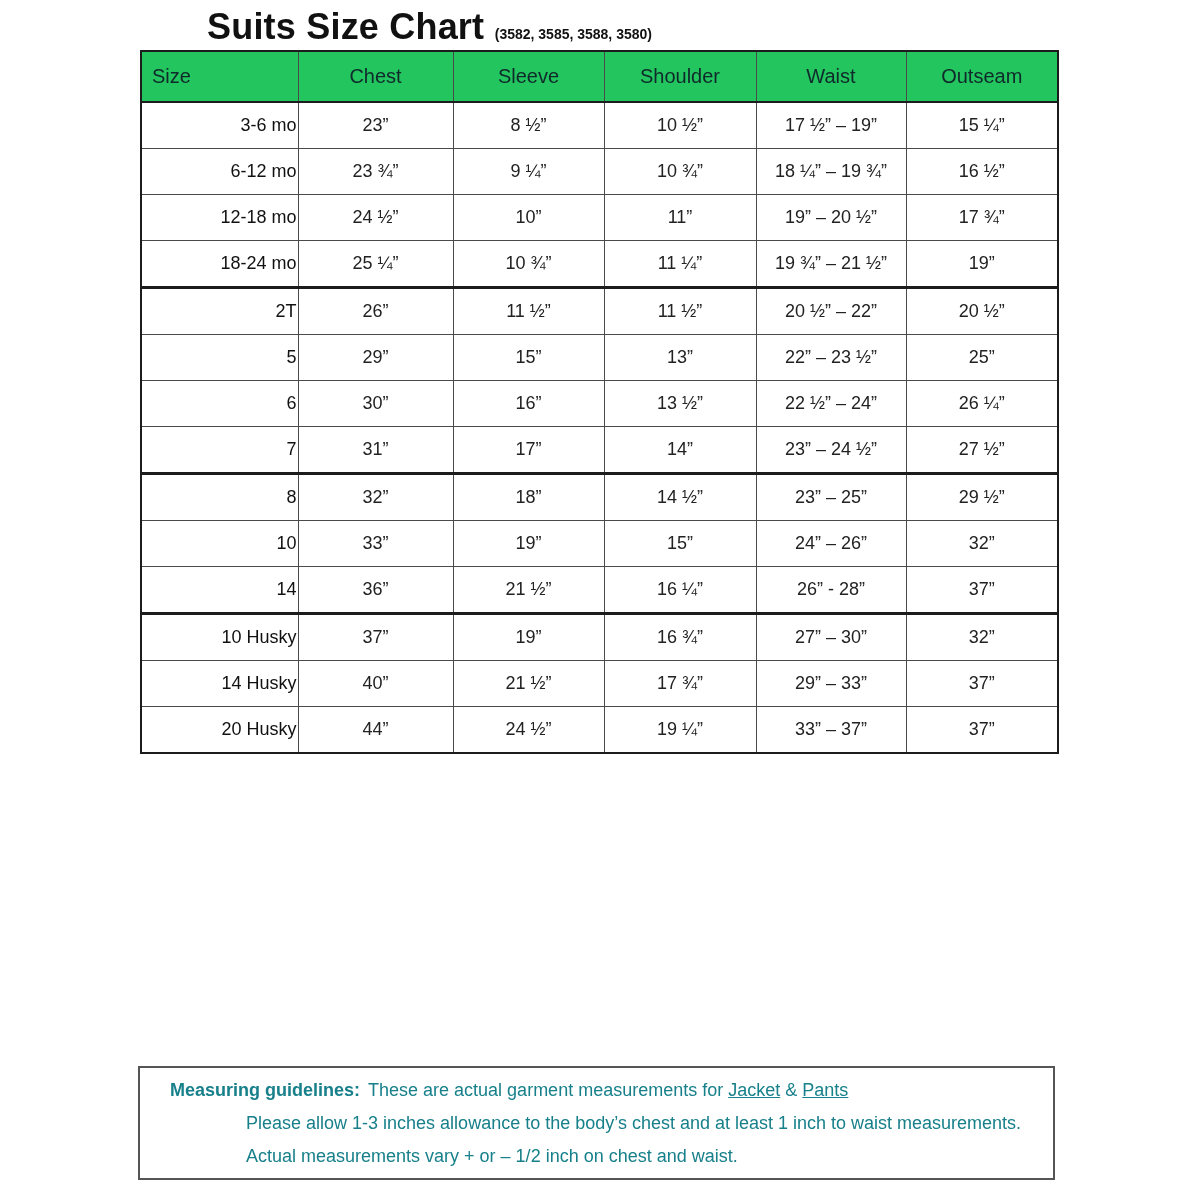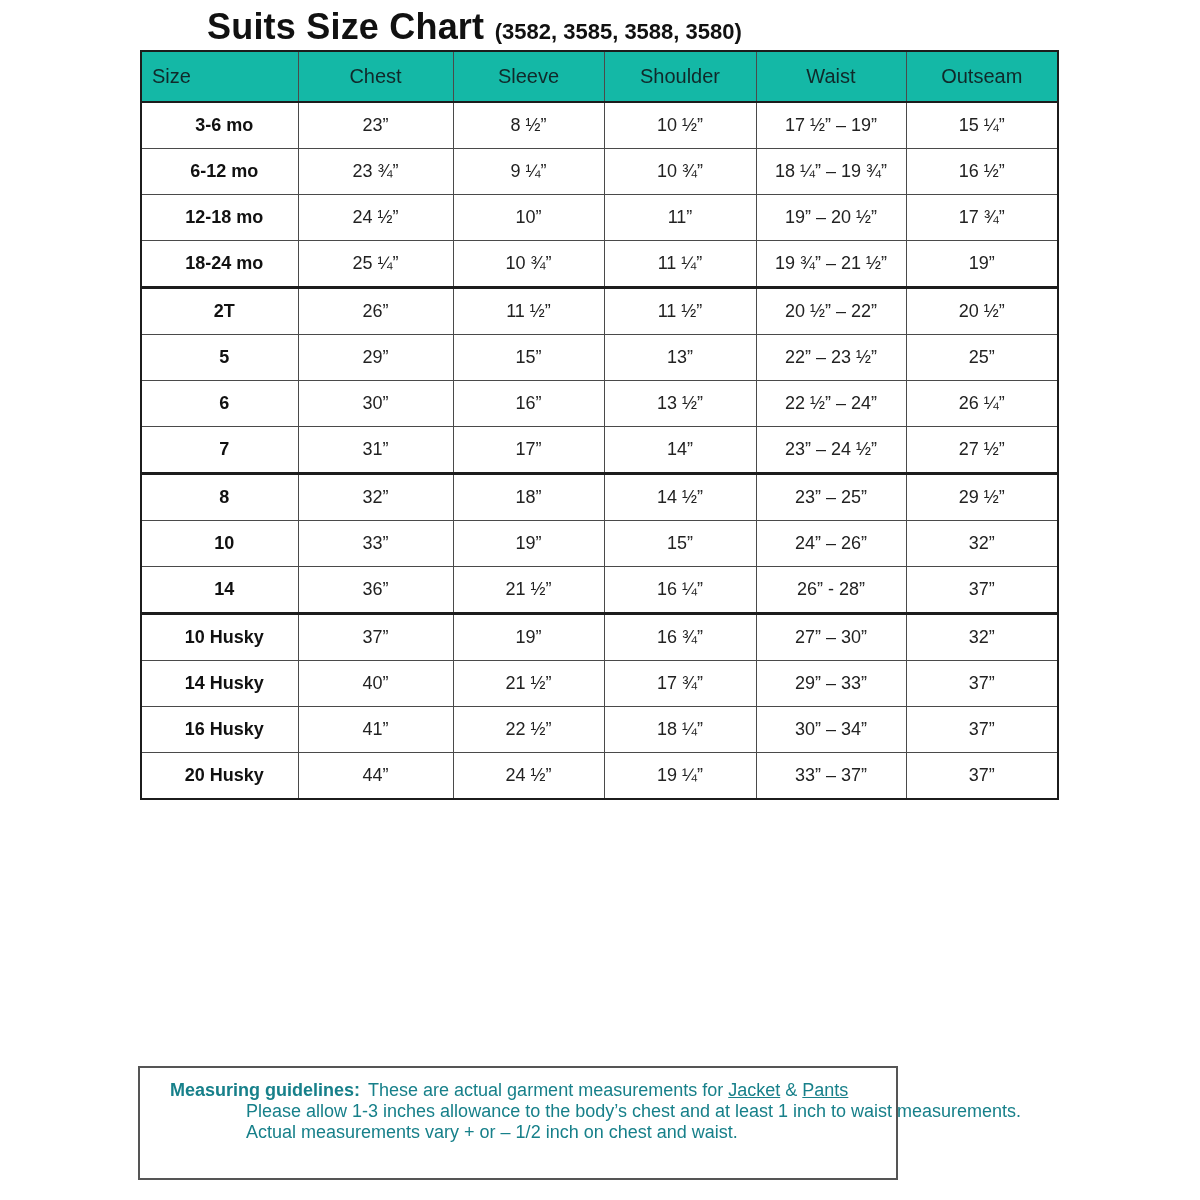--- a/index.html
+++ b/index.html
@@ -21,80 +21,80 @@
     top: 6px;
     white-space: nowrap;
     color: #111111;
   }
   .title-main {
     font-size: 36px;
     font-weight: bold;
     letter-spacing: 0.2px;
   }
   .title-codes {
-    font-size: 22px;
+    font-size: 14px;
     font-weight: bold;
     margin-left: 6px;
   }
   table.size-table {
     position: absolute;
     left: 140px;
     top: 50px;
     width: 917px;
     border-collapse: collapse;
     table-layout: fixed;
     border: 2px solid #1c1c1c;
   }
   .size-table th, .size-table td {
     border: 1px solid #4a4a4a;
     overflow: hidden;
     white-space: nowrap;
   }
   .size-table thead th {
-    background: #14b8a6;
+    background: #22c55e;
     height: 47px;
     font-size: 20px;
     font-weight: normal;
     color: #10292a;
     text-align: center;
     border-bottom: 2px solid #1c1c1c;
   }
   .size-table thead th.col-size {
     text-align: left;
     padding-left: 10px;
   }
   .size-table tbody td {
     height: 43px;
     font-size: 18px;
     color: #222222;
     text-align: center;
   }
   .size-table tbody td.size-cell {
-    text-align: center;
+    text-align: right;
     padding-left: 10px;
-    font-weight: bold;
+    font-weight: normal;
     color: #111111;
   }
   .size-table tbody tr.group-end td {
     border-bottom: 3px solid #1c1c1c;
   }
   .footer-box {
     position: absolute;
     left: 138px;
     top: 1066px;
-    width: 760px;
+    width: 917px;
     height: 114px;
     border: 2px solid #555555;
     box-sizing: border-box;
     color: #17808a;
     font-size: 18px;
   }
   .f-line { white-space: nowrap; }
   .f-line1 { margin: 12px 0 0 30px; }
-  .f-indent { margin: 0 0 0 106px; }
+  .f-indent { margin: 12px 0 0 106px; }
   .f-bold { font-weight: bold; margin-right: 8px; }
   .f-underline { text-decoration: underline; color: #17808a; }
 </style>
 </head>
 <body>
 
 <div class="page">
 
   <div class="page-title">
     <span class="title-main">Suits Size Chart</span>
@@ -219,28 +219,20 @@
     </tr>
         <tr>
       <td class="size-cell">14 Husky</td>
       <td>40”</td>
       <td>21 ½”</td>
       <td>17 ¾”</td>
       <td>29” – 33”</td>
       <td>37”</td>
     </tr>
         <tr>
-      <td class="size-cell">16 Husky</td>
-      <td>41”</td>
-      <td>22 ½”</td>
-      <td>18 ¼”</td>
-      <td>30” – 34”</td>
-      <td>37”</td>
-    </tr>
-        <tr>
       <td class="size-cell">20 Husky</td>
       <td>44”</td>
       <td>24 ½”</td>
       <td>19 ¼”</td>
       <td>33” – 37”</td>
       <td>37”</td>
     </tr>
       </tbody>
   </table>
 

